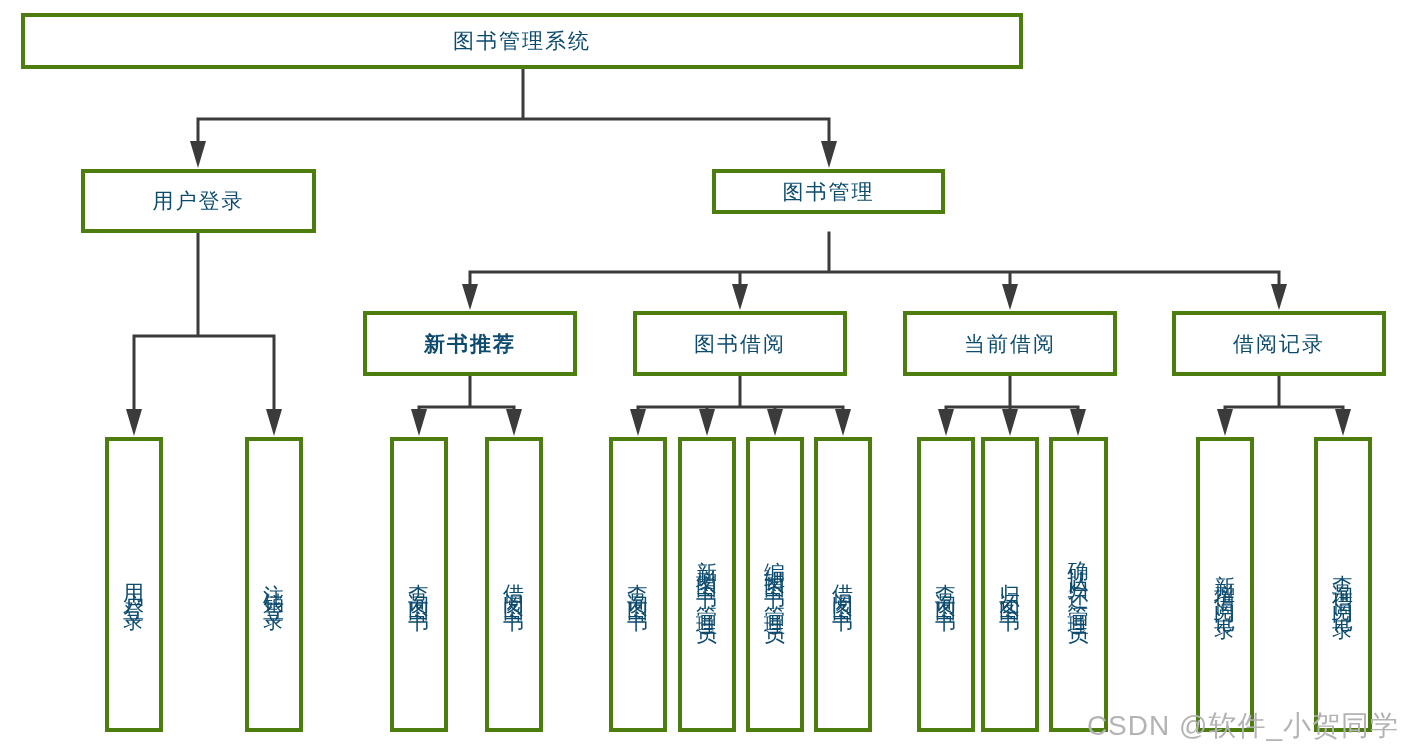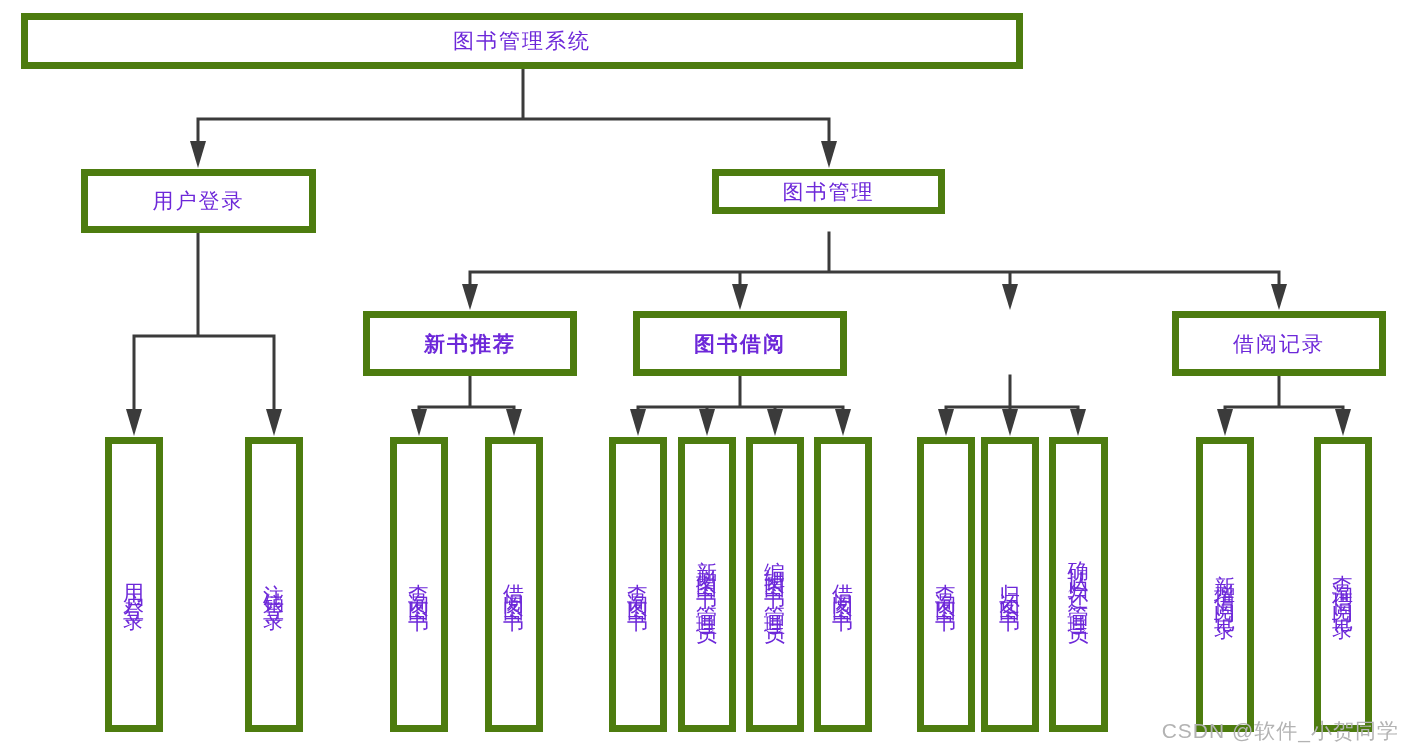--- a/index.html
+++ b/index.html
@@ -12,45 +12,45 @@
     font-family: "Liberation Sans", "DejaVu Sans", sans-serif;
   }
   svg.connectors {
     position: absolute;
     left: 0; top: 0;
     width: 1405px; height: 747px;
   }
   .box {
     position: absolute;
     box-sizing: border-box;
-    border: 7px solid #4d7c0f;
+    border: 4px solid #4d7c0f;
     background: #ffffff;
     display: flex;
     align-items: center;
     justify-content: center;
-    color: #6d28d9;
+    color: #0c4a6e;
     font-size: 21px;
     letter-spacing: 2px;
     text-align: center;
   }
   .box .vlabel {
     writing-mode: vertical-rl;
     text-orientation: mixed;
     letter-spacing: 9px;
     line-height: 1;
     white-space: nowrap;
   }
   
   .n-root            { left: 21px;   top: 13px;  width: 1002px; height: 56px; }
   
   .n-user-login      { left: 81px;   top: 169px; width: 235px;  height: 64px; }
   .n-book-mgmt       { left: 712px;  top: 169px; width: 233px;  height: 45px; }
   
   .n-new-book        { left: 363px;  top: 311px; width: 214px;  height: 65px; font-weight: bold; }
-  .n-book-borrow     { left: 633px;  top: 311px; width: 214px;  height: 65px; font-weight: bold; }
+  .n-book-borrow     { left: 633px;  top: 311px; width: 214px;  height: 65px; }
   .n-current-borrow  { left: 903px;  top: 311px; width: 214px;  height: 65px; }
   .n-borrow-record   { left: 1172px; top: 311px; width: 214px;  height: 65px; }
   
   .leaf { top: 437px; width: 58px; height: 295px; }
   .n-l-login         { left: 105px; }
   .n-l-logout        { left: 245px; }
   .n-l-rec-query     { left: 390px; }
   .n-l-rec-borrow    { left: 485px; }
   .n-l-bb-query      { left: 609px; }
   .n-l-bb-add        { left: 678px; }
@@ -58,21 +58,21 @@
   .n-l-bb-borrow     { left: 814px; }
   .n-l-cb-query      { left: 917px; }
   .n-l-cb-return     { left: 981px; }
   .n-l-cb-confirm    { left: 1049px; width: 59px; }
   .n-l-br-add        { left: 1196px; }
   .n-l-br-query      { left: 1314px; }
   .watermark {
     position: absolute;
     right: 6px;
     bottom: 2px;
-    font-size: 21px;
+    font-size: 28px;
     color: #b3b3b3;
     letter-spacing: 1px;
     z-index: 5;
     white-space: nowrap;
   }
 </style>
 </head>
 <body>
 
 <div class="canvas">
@@ -127,20 +127,23 @@
   <div class="box n-book-mgmt">
     <span>图书管理</span>
   </div>
 
   <div class="box n-new-book">
     <span>新书推荐</span>
   </div>
   <div class="box n-book-borrow">
     <span>图书借阅</span>
   </div>
+  <div class="box n-current-borrow">
+    <span>当前借阅</span>
+  </div>
   <div class="box n-borrow-record">
     <span>借阅记录</span>
   </div>
 
   <div class="box leaf n-l-login">
     <span class="vlabel">用户登录</span>
   </div>
   <div class="box leaf n-l-logout">
     <span class="vlabel">注销登录</span>
   </div>

